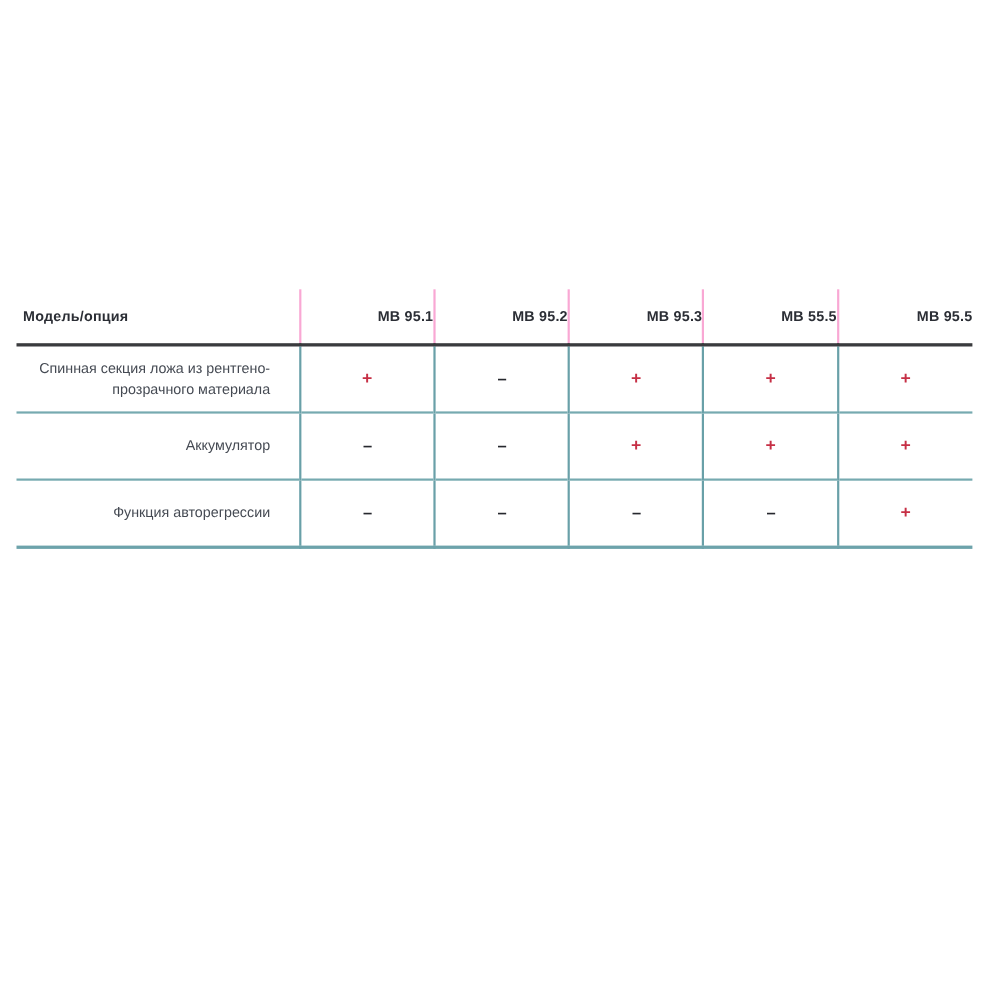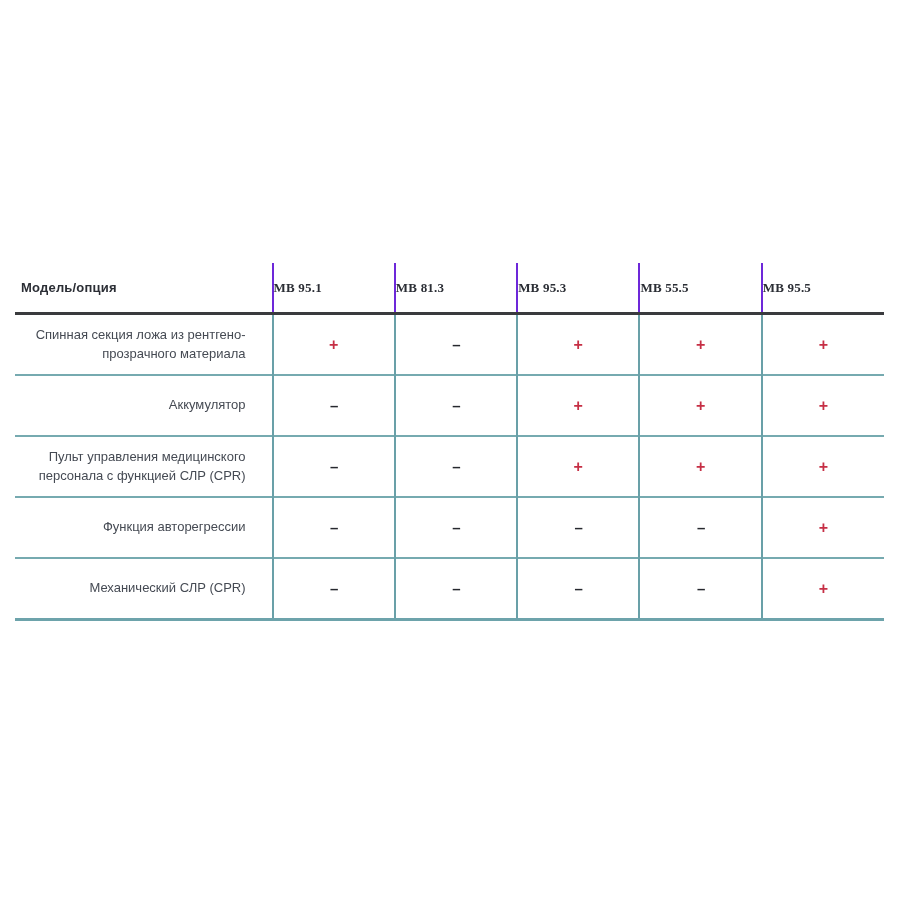--- a/index.html
+++ b/index.html
@@ -36,23 +36,22 @@
     color: #2b2e35;
     letter-spacing: 0.2px;
     vertical-align: middle;
     padding: 0;
   }
   th.label-col {
     text-align: left;
     padding-left: 6px;
   }
   th.model-col {
-    text-align: left;
-    border-left: 2px solid #6d28d9;
-    font-family: Liberation Serif, serif;
+    text-align: right;
+    border-left: 2px solid #f9a8d4;
   }
 
   tbody tr {
     border-bottom: 2px solid #76aab0;
   }
   tbody tr:last-child {
     border-bottom: 3px solid #6da3ab;
   }
   td {
     height: 47px;
@@ -85,21 +84,21 @@
       <col class="c-model">
         <col class="c-model">
         <col class="c-model">
         <col class="c-model">
         <col class="c-model">
     </colgroup>
     <thead>
       <tr>
         <th class="label-col">Модель/опция</th>
         <th class="model-col">МВ 95.1</th>
-        <th class="model-col">МВ 81.3</th>
+        <th class="model-col">МВ 95.2</th>
         <th class="model-col">МВ 95.3</th>
         <th class="model-col">МВ 55.5</th>
         <th class="model-col">МВ 95.5</th>
       </tr>
     </thead>
     <tbody>
       <tr>
         <td class="label-col">Спинная секция ложа из рентгено-прозрачного материала</td>
         <td class="mark plus">+</td>
         <td class="mark minus">–</td>
@@ -109,37 +108,21 @@
       </tr>
       <tr>
         <td class="label-col">Аккумулятор</td>
         <td class="mark minus">–</td>
         <td class="mark minus">–</td>
         <td class="mark plus">+</td>
         <td class="mark plus">+</td>
         <td class="mark plus">+</td>
       </tr>
       <tr>
-        <td class="label-col">Пульт управления медицинского персонала с функцией СЛР (CPR)</td>
-        <td class="mark minus">–</td>
-        <td class="mark minus">–</td>
-        <td class="mark plus">+</td>
-        <td class="mark plus">+</td>
-        <td class="mark plus">+</td>
-      </tr>
-      <tr>
         <td class="label-col">Функция авторегрессии</td>
-        <td class="mark minus">–</td>
-        <td class="mark minus">–</td>
-        <td class="mark minus">–</td>
-        <td class="mark minus">–</td>
-        <td class="mark plus">+</td>
-      </tr>
-      <tr>
-        <td class="label-col">Механический СЛР (CPR)</td>
         <td class="mark minus">–</td>
         <td class="mark minus">–</td>
         <td class="mark minus">–</td>
         <td class="mark minus">–</td>
         <td class="mark plus">+</td>
       </tr>
     </tbody>
   </table>
 </div>
 

